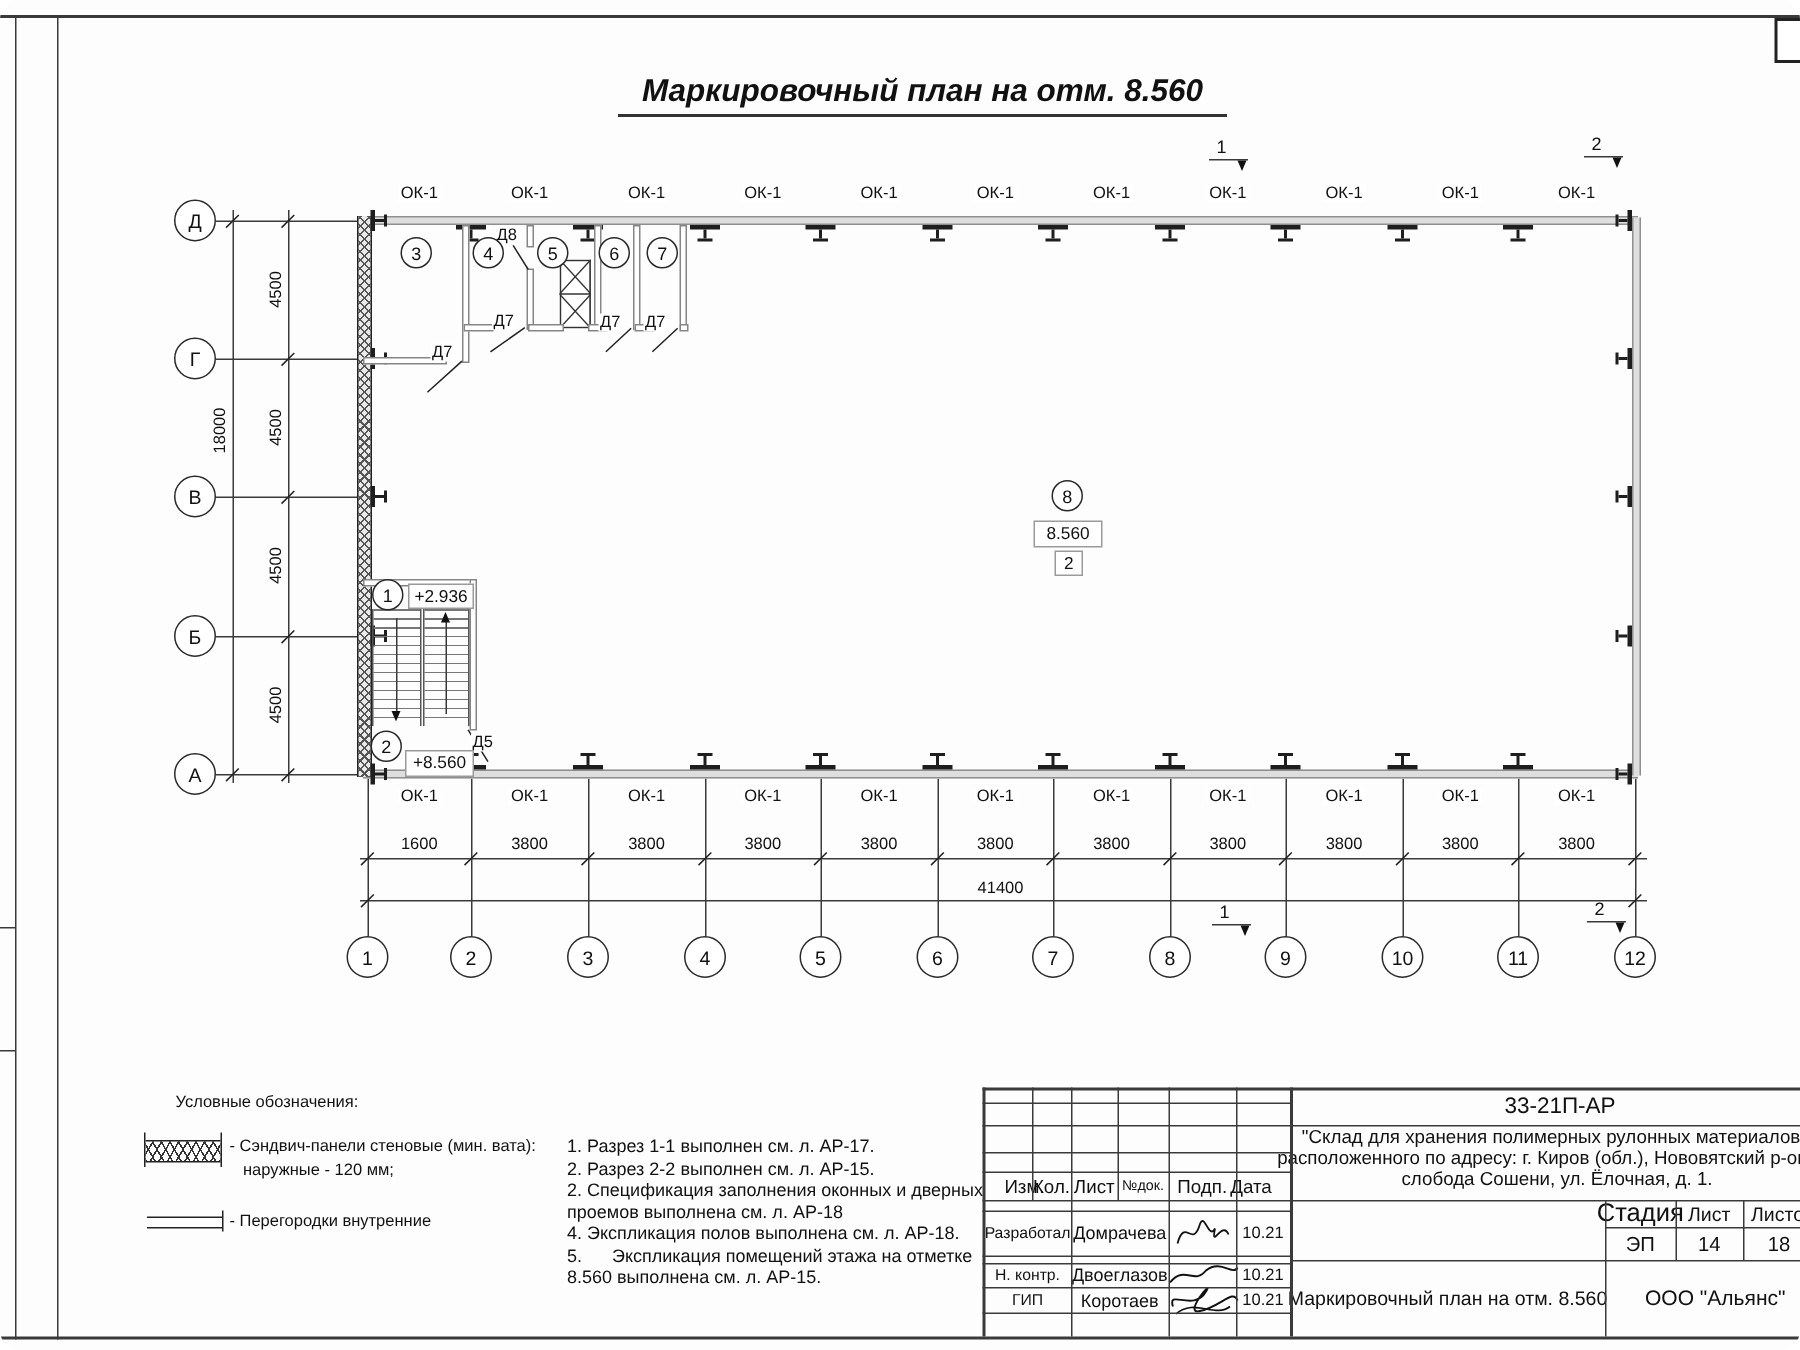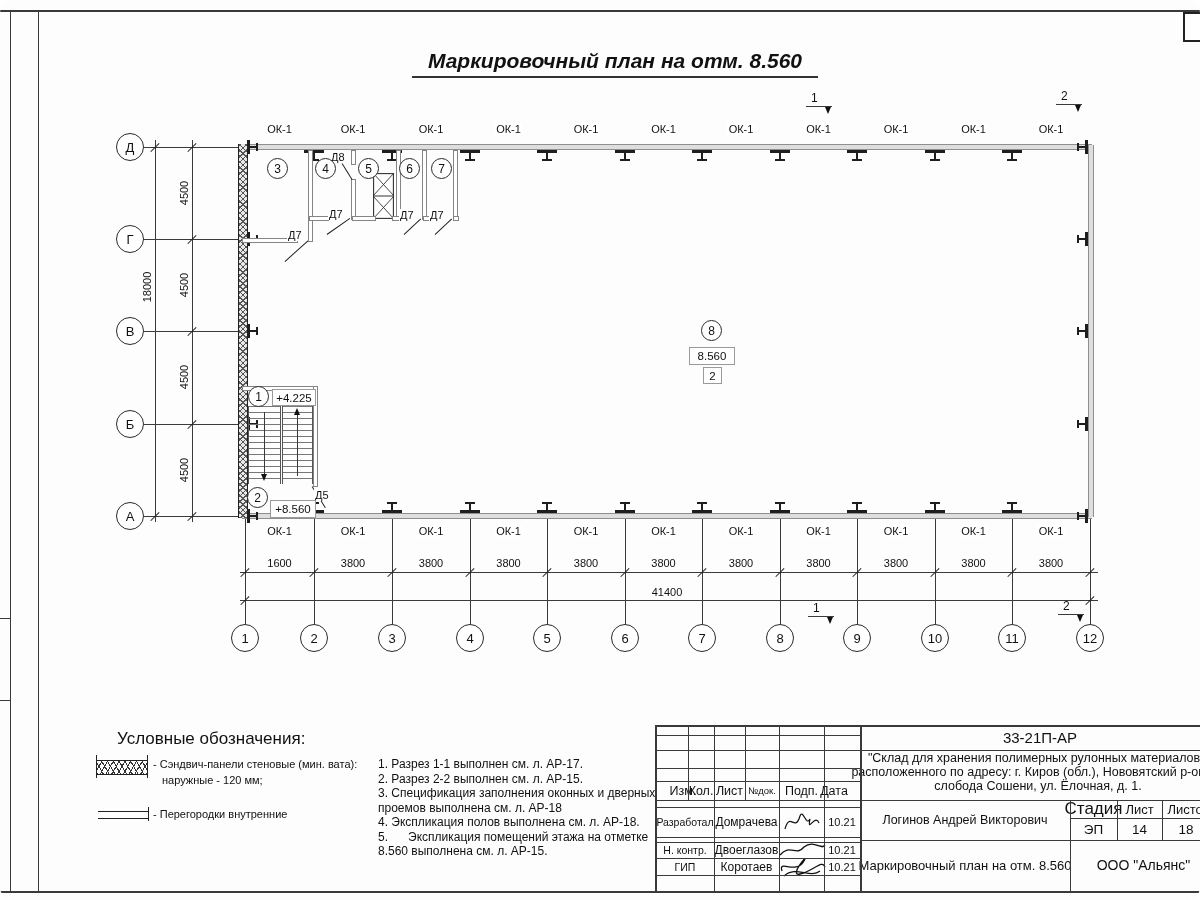--- a/index.html
+++ b/index.html
@@ -25,21 +25,21 @@
   .okl{position:absolute;font-size:11px;white-space:nowrap;background:#fff;padding:0 2px;transform:translateX(-50%);}
   .box{position:absolute;border:1px solid #9a9a9a;background:#fff;display:flex;align-items:center;
        justify-content:center;font-size:11.5px;}
   .diag{position:absolute;height:1.2px;background:#222;transform-origin:0 50%;}
   .tri-down{position:absolute;width:0;height:0;border-left:3.5px solid transparent;border-right:3.5px solid transparent;border-top:7px solid #111;}
   .tri-up{position:absolute;width:0;height:0;border-left:3.5px solid transparent;border-right:3.5px solid transparent;border-bottom:7px solid #111;}
   .treads{position:absolute;border-left:1px solid #555;border-right:1px solid #555;
      background:repeating-linear-gradient(to bottom,#777 0 1px,rgba(0,0,0,0) 1px 6px);}
   .ptitle{position:absolute;left:412px;top:49px;width:406px;text-align:center;font-size:21px;
      font-weight:bold;font-style:italic;border-bottom:2px solid #333;padding-bottom:3px;}
-  .legh{position:absolute;font-size:17px;white-space:nowrap;}
+  .legh{position:absolute;font-size:11px;white-space:nowrap;}
   .legt{position:absolute;font-size:11px;white-space:nowrap;}
   .lsym1{position:absolute;left:97px;top:760px;width:50px;height:13px;border-top:1px solid #222;border-bottom:1px solid #222;
      background:repeating-linear-gradient(60deg,#333 0 1px,rgba(0,0,0,0) 1px 5px),
                 repeating-linear-gradient(-60deg,#333 0 1px,rgba(0,0,0,0) 1px 5px);}
   .lsym2{position:absolute;left:98px;top:811px;width:50px;height:6px;border-top:1px solid #222;border-bottom:1px solid #222;}
   .note{font-size:12px;line-height:14.5px;white-space:pre;}
   .tbt{position:absolute;display:flex;align-items:center;justify-content:center;text-align:center;white-space:nowrap;}
   .sec{position:absolute;font-size:12px;white-space:nowrap;}
 </style>
 </head>
@@ -64,21 +64,21 @@
   <div class="vl" style="left:147px;top:755px;height:23px;background:#222;"></div>
   <div class="legt" style="left:153px;top:758px;">- Сэндвич-панели стеновые (мин. вата):</div>
   <div class="legt" style="left:162px;top:774px;">наружные - 120 мм;</div>
   <div class="lsym2"></div>
   <div class="vl" style="left:148px;top:807px;height:14px;background:#222;"></div>
   <div class="legt" style="left:153px;top:808px;">- Перегородки внутренние</div>
 
   <div id="notes" style="position:absolute;left:378px;top:757px;">
       <div class="note">1. Разрез 1-1 выполнен см. л. АР-17.</div>
       <div class="note">2. Разрез 2-2 выполнен см. л. АР-15.</div>
-      <div class="note">3. Спецификация заполнения оконных и дверных</div>
+      <div class="note">2. Спецификация заполнения оконных и дверных</div>
       <div class="note">проемов выполнена см. л. АР-18</div>
       <div class="note">4. Экспликация полов выполнена см. л. АР-18.</div>
       <div class="note">5.      Экспликация помещений этажа на отметке</div>
       <div class="note">8.560 выполнена см. л. АР-15.</div>
     </div>
 
   <div class="tbt" style="left:860px;top:725px;width:360px;height:25px;font-size:15px;">33-21П-АР</div>
   <div class="tbt" style="left:860px;top:751px;width:356px;height:14px;font-size:12.5px;">"Склад для хранения полимерных рулонных материалов",</div>
   <div class="tbt" style="left:860px;top:765px;width:356px;height:14px;font-size:12.5px;">расположенного по адресу: г. Киров (обл.), Нововятский р-он, те</div>
   <div class="tbt" style="left:860px;top:779px;width:356px;height:14px;font-size:12.5px;">слобода Сошени, ул. Ёлочная, д. 1.</div>
@@ -95,21 +95,20 @@
   <div class="tbt" style="left:824px;top:807px;width:36px;height:30px;font-size:11px;">10.21</div>
 
   <div class="tbt" style="left:656px;top:842px;width:58px;height:16px;font-size:10.5px;">Н. контр.</div>
   <div class="tbt" style="left:714px;top:842px;width:65px;height:16px;font-size:12px;">Двоеглазов</div>
   <div class="tbt" style="left:824px;top:842px;width:36px;height:16px;font-size:11px;">10.21</div>
 
   <div class="tbt" style="left:656px;top:858px;width:58px;height:17px;font-size:10.5px;">ГИП</div>
   <div class="tbt" style="left:714px;top:858px;width:65px;height:17px;font-size:12px;">Коротаев</div>
   <div class="tbt" style="left:824px;top:858px;width:36px;height:17px;font-size:11px;">10.21</div>
 
-  <div class="tbt" style="left:862px;top:800px;width:206px;height:40px;font-size:12.5px;">Логинов Андрей Викторович</div>
   <div class="tbt" style="left:1070px;top:800px;width:47px;height:18px;font-size:17px;">Стадия</div>
   <div class="tbt" style="left:1117px;top:800px;width:45px;height:18px;font-size:13px;">Лист</div>
   <div class="tbt" style="left:1162px;top:800px;width:53px;height:18px;font-size:13px;">Листов</div>
   <div class="tbt" style="left:1070px;top:818px;width:47px;height:22px;font-size:13.5px;">ЭП</div>
   <div class="tbt" style="left:1117px;top:818px;width:45px;height:22px;font-size:13.5px;">14</div>
   <div class="tbt" style="left:1162px;top:818px;width:48px;height:22px;font-size:13.5px;">18</div>
   <div class="tbt" style="left:862px;top:840px;width:206px;height:50px;font-size:13px;">Маркировочный план на отм. 8.560</div>
   <div class="tbt" style="left:1072px;top:840px;width:143px;height:50px;font-size:14px;">ООО "Альянс"</div>
 
   <svg style="position:absolute;left:782px;top:809px;" width="40" height="26">
@@ -350,21 +349,21 @@
     <div class="lbl" style="left: 328px; top: 208px;">Д7</div>
     <div class="lbl" style="left: 399px; top: 209px;">Д7</div>
     <div class="lbl" style="left: 429px; top: 209px;">Д7</div>
     <div class="lbl" style="left: 314px; top: 489px;">Д5</div>
     <div class="rm" style="left: 267px; top: 158px;">3</div>
     <div class="rm" style="left: 315px; top: 158px;">4</div>
     <div class="rm" style="left: 358px; top: 158px;">5</div>
     <div class="rm" style="left: 399px; top: 158px;">6</div>
     <div class="rm" style="left: 431px; top: 158px;">7</div>
     <div class="rm" style="left: 248px; top: 386px;">1</div>
-    <div class="box" style="left: 272px; top: 389px; width: 42px; height: 15px;">+4.225</div>
+    <div class="box" style="left: 272px; top: 389px; width: 42px; height: 15px;">+2.936</div>
     <div class="rm" style="left: 247px; top: 487px;">2</div>
     <div class="box" style="left: 270px; top: 500px; width: 44px; height: 16px;">+8.560</div>
     <div class="rm" style="left: 701px; top: 320px;">8</div>
     <div class="box" style="left: 689px; top: 347px; width: 44px; height: 16px;">8.560</div>
     <div class="box" style="left: 703px; top: 367px; width: 17px; height: 15px;">2</div>
     <div class="sec" style="left: 811px; top: 91px;">1</div>
     <div class="hl" style="left: 806px; top: 106px; width: 26px; height: 1px;"></div>
     <div class="tri-down" style="left: 825px; top: 107px;"></div>
     <div class="sec" style="left: 1061px; top: 89px;">2</div>
     <div class="hl" style="left: 1056px; top: 104px; width: 26px; height: 1px;"></div>

